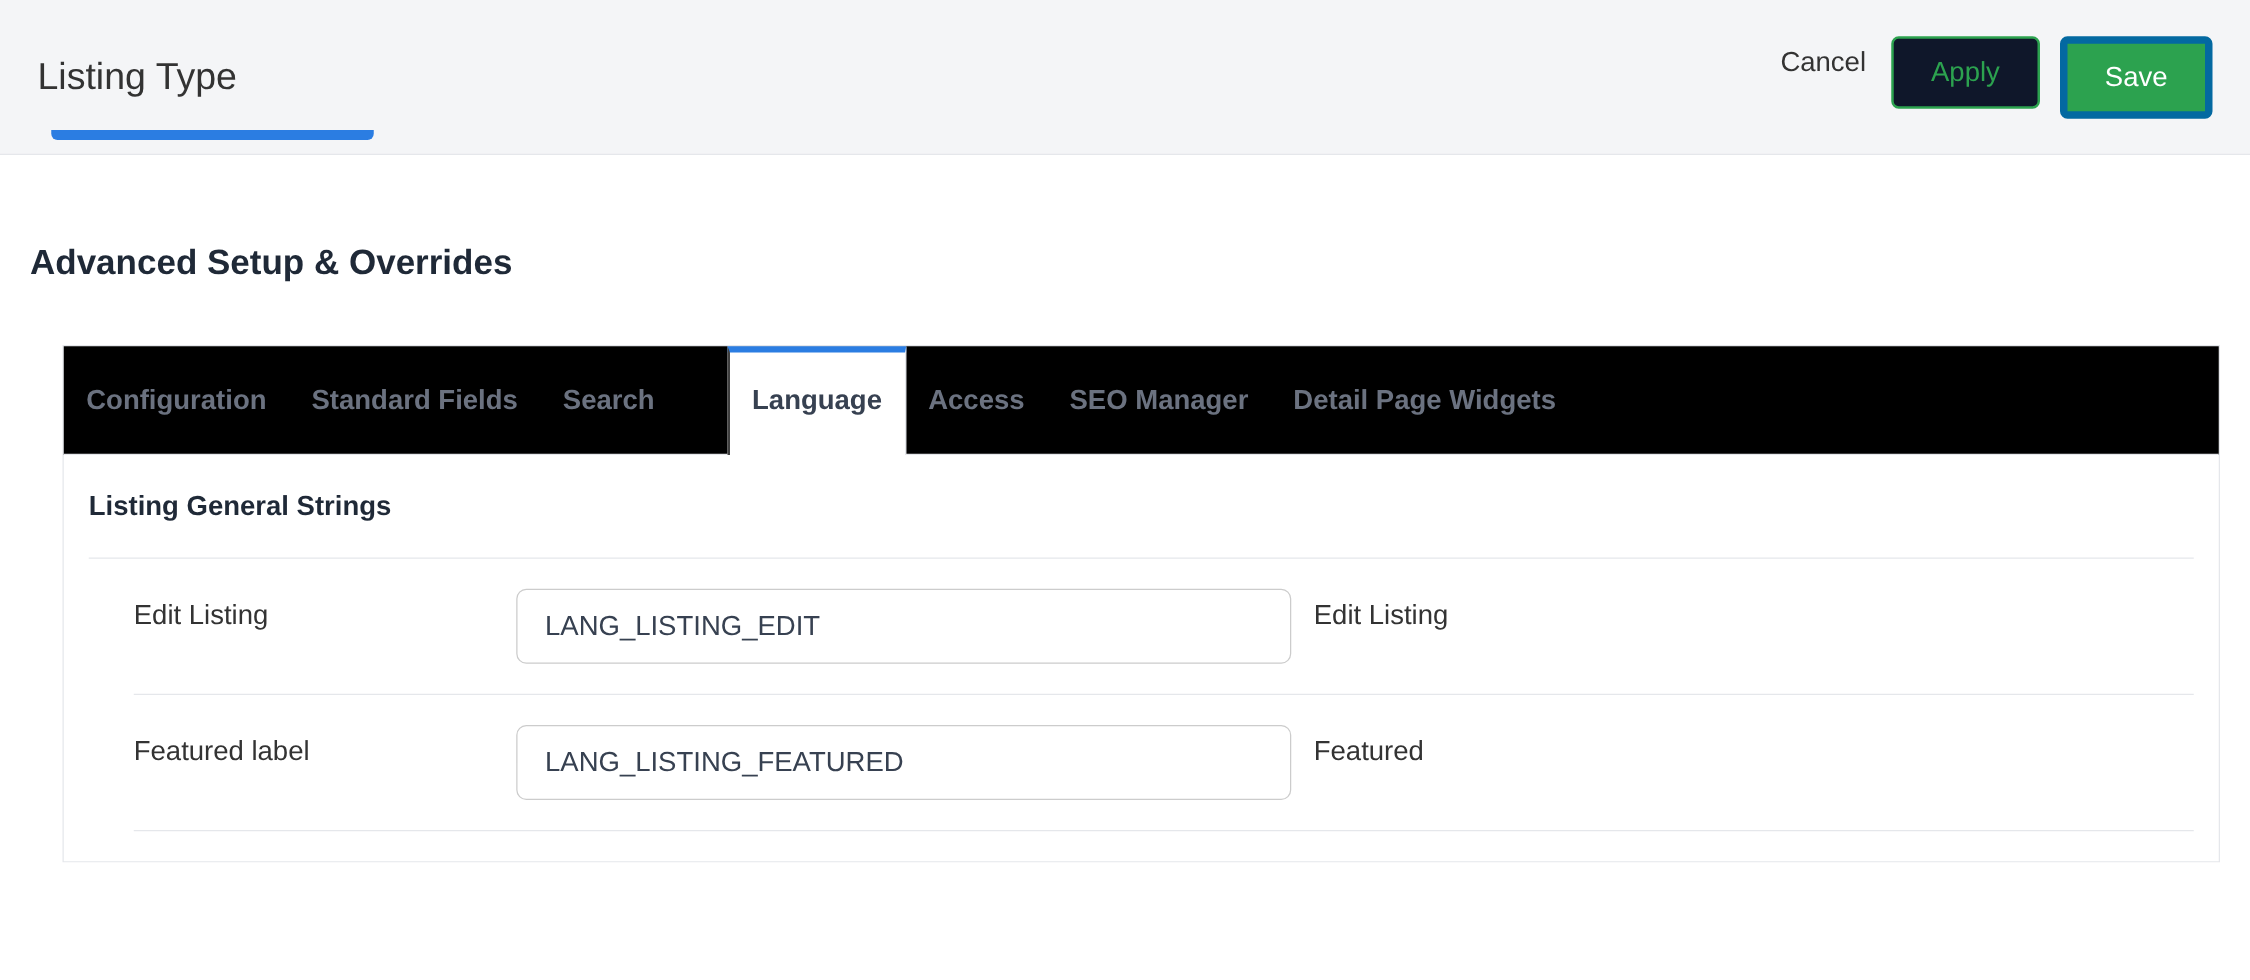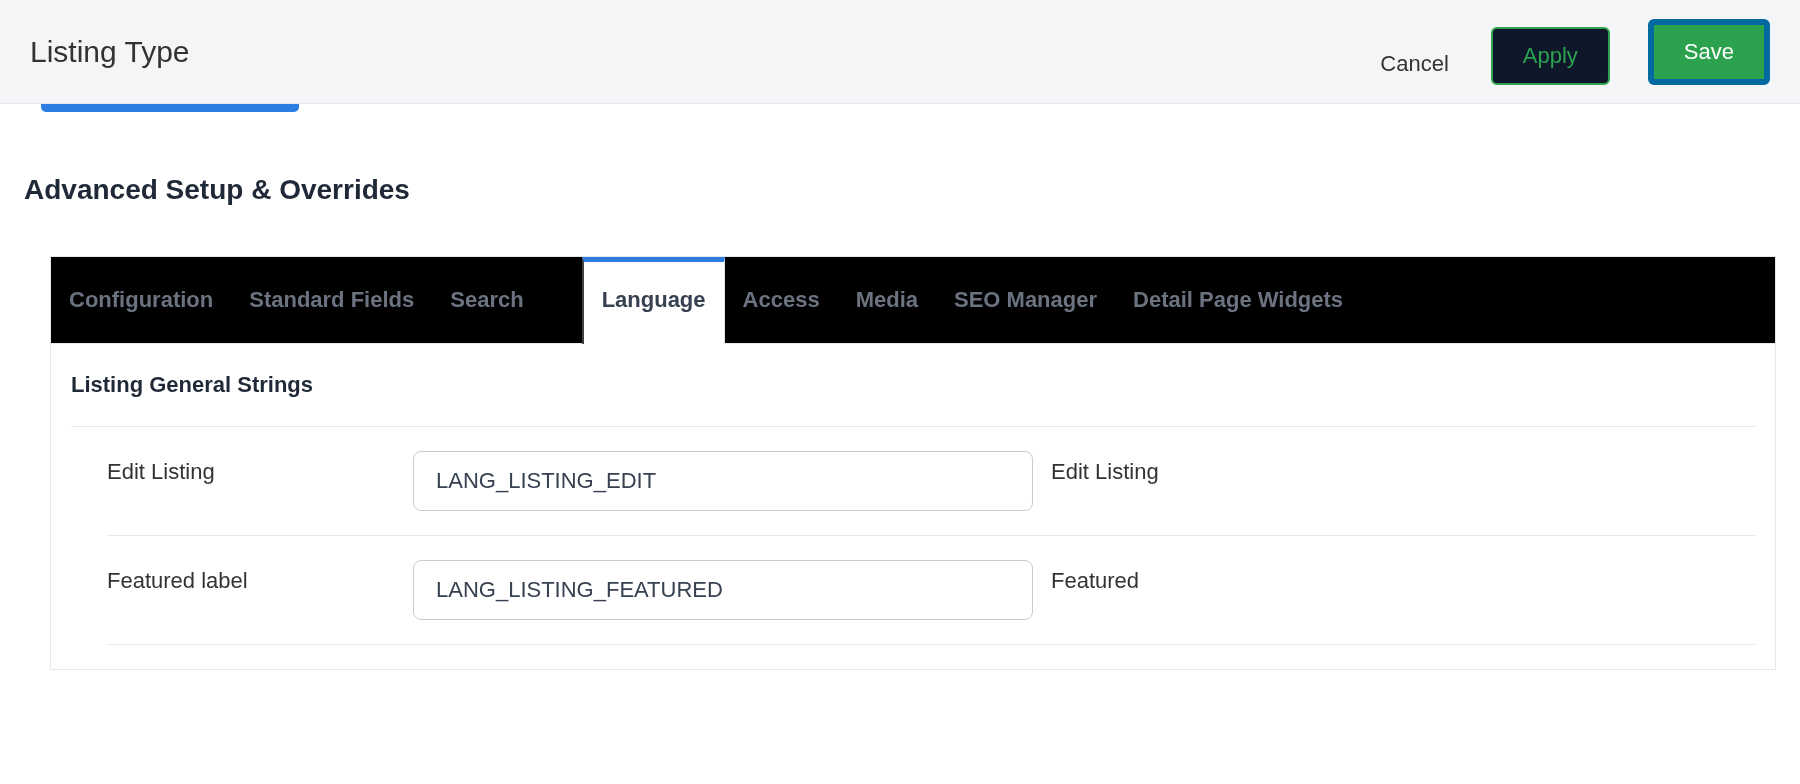--- a/index.html
+++ b/index.html
@@ -8,36 +8,36 @@
       padding: 0;
     }
     body {
       font-family: -apple-system, BlinkMacSystemFont, "Segoe UI", Helvetica, Arial, sans-serif;
       background: #ffffff;
       color: #333;
       width: 1800px;
     }
     .header {
       background: #f4f5f7;
-      height: 104px;
+      height: 124px;
       border-bottom: 1px solid #e5e7eb;
       display: flex;
       align-items: center;
       justify-content: space-between;
       padding: 0 30px;
     }
     .header-title {
       font-size: 30px;
       font-weight: 400;
       color: #333;
     }
     .header-actions {
       display: flex;
-      align-items: flex-end;
-      gap: 38px;
+      align-items: flex-start;
+      gap: 16px;
     }
     .btn-text {
       background: none;
       border: none;
       font-size: 22px;
       color: #333;
       cursor: pointer;
       padding: 8px 4px;
     }
     .btn-outline {
@@ -168,21 +168,20 @@
 <div class="content">
   <h2 class="section-title">Advanced Setup &amp; Overrides</h2>
 
   <div class="panel">
     <div class="tabs">
       <button class="tab">Configuration</button>
       <button class="tab">Standard Fields</button>
       <button class="tab">Search</button>
       <button class="tab active">Language</button>
       <button class="tab">Access</button>
-      <button class="tab">Media</button>
       <button class="tab">SEO Manager</button>
       <button class="tab">Detail Page Widgets</button>
     </div>
 
     <div class="tab-content">
       <div class="group-title">Listing General Strings</div>
 
       <div class="row">
         <div class="row-label">Edit Listing</div>
         <input type="text" class="row-input" value="LANG_LISTING_EDIT" style="">

